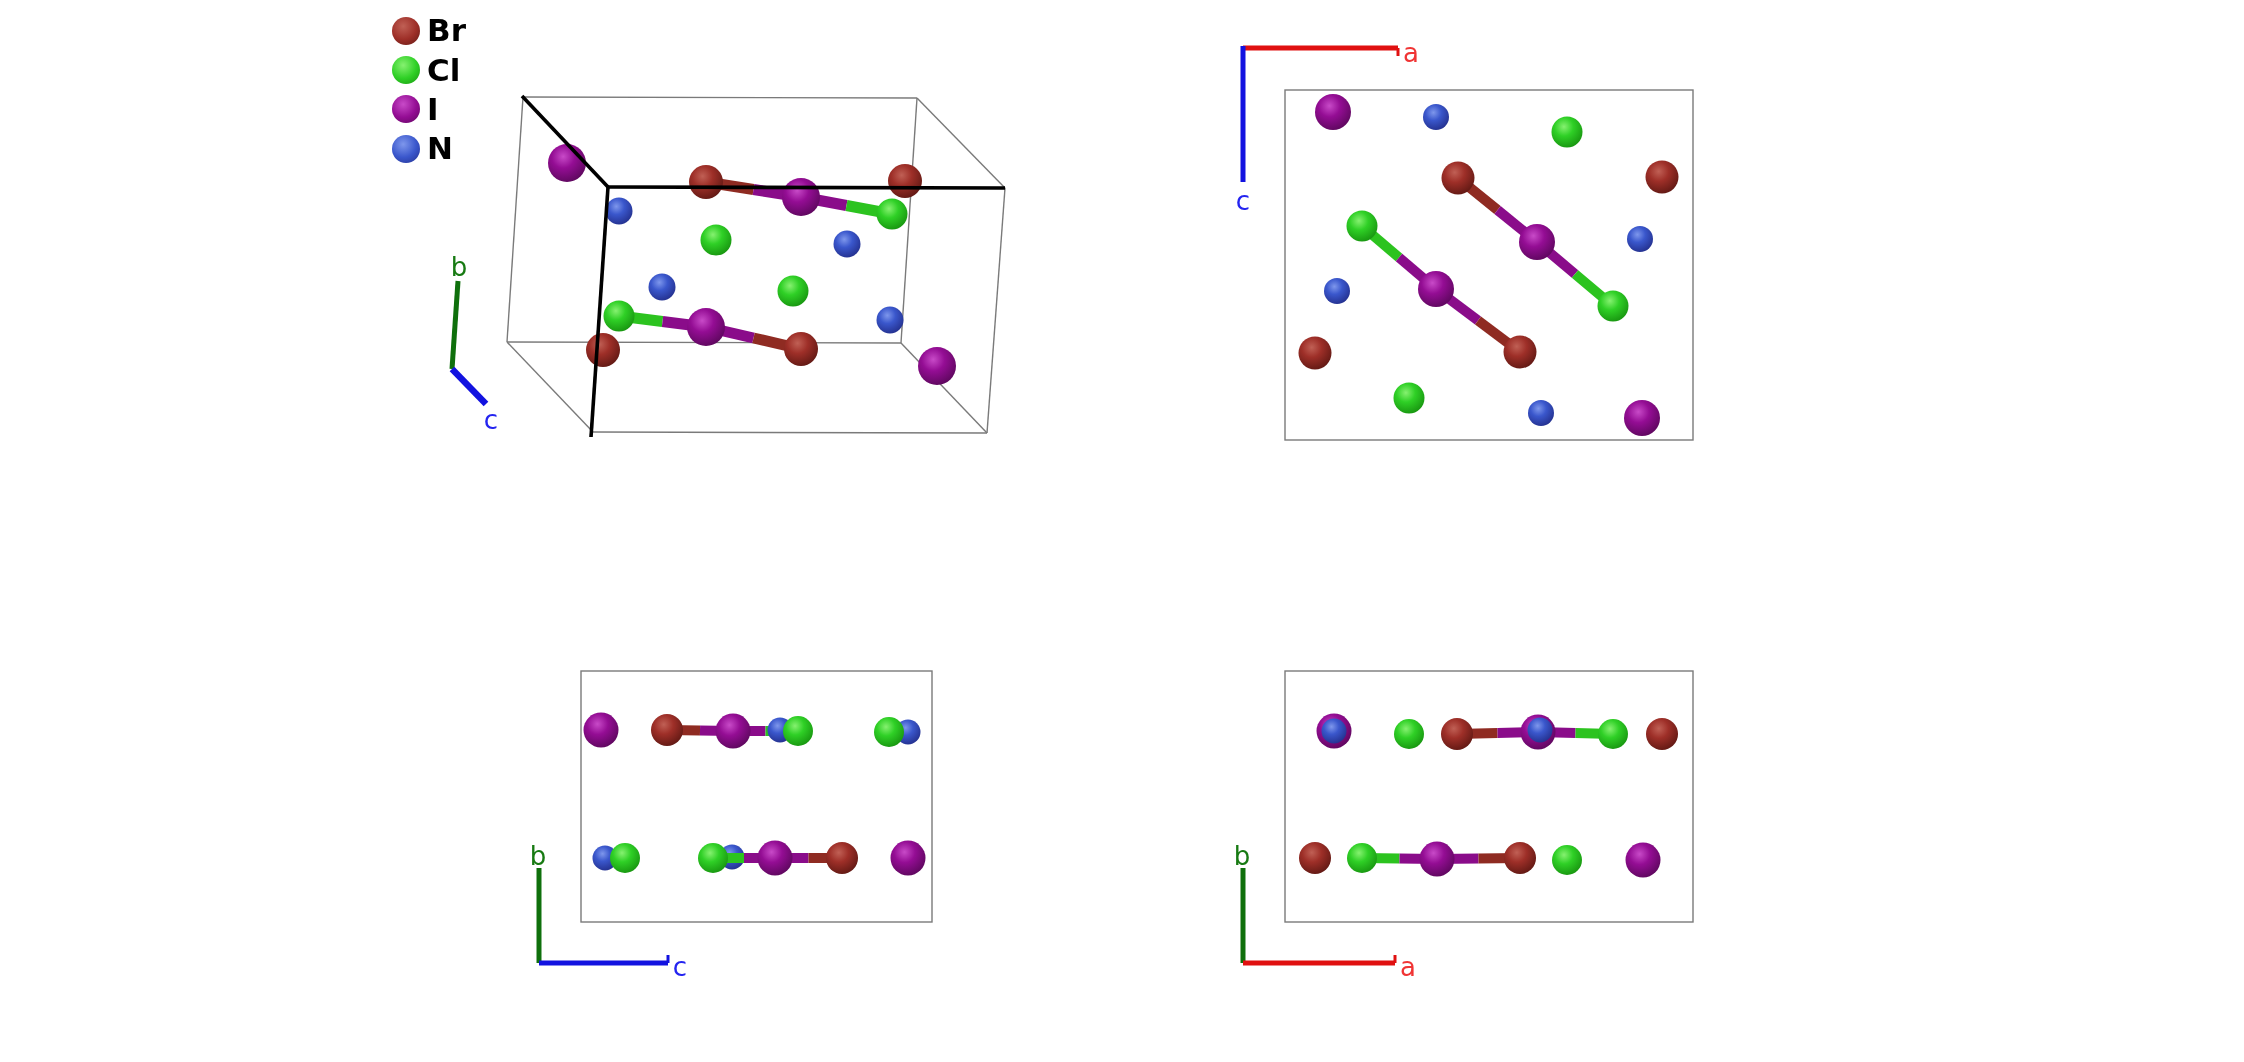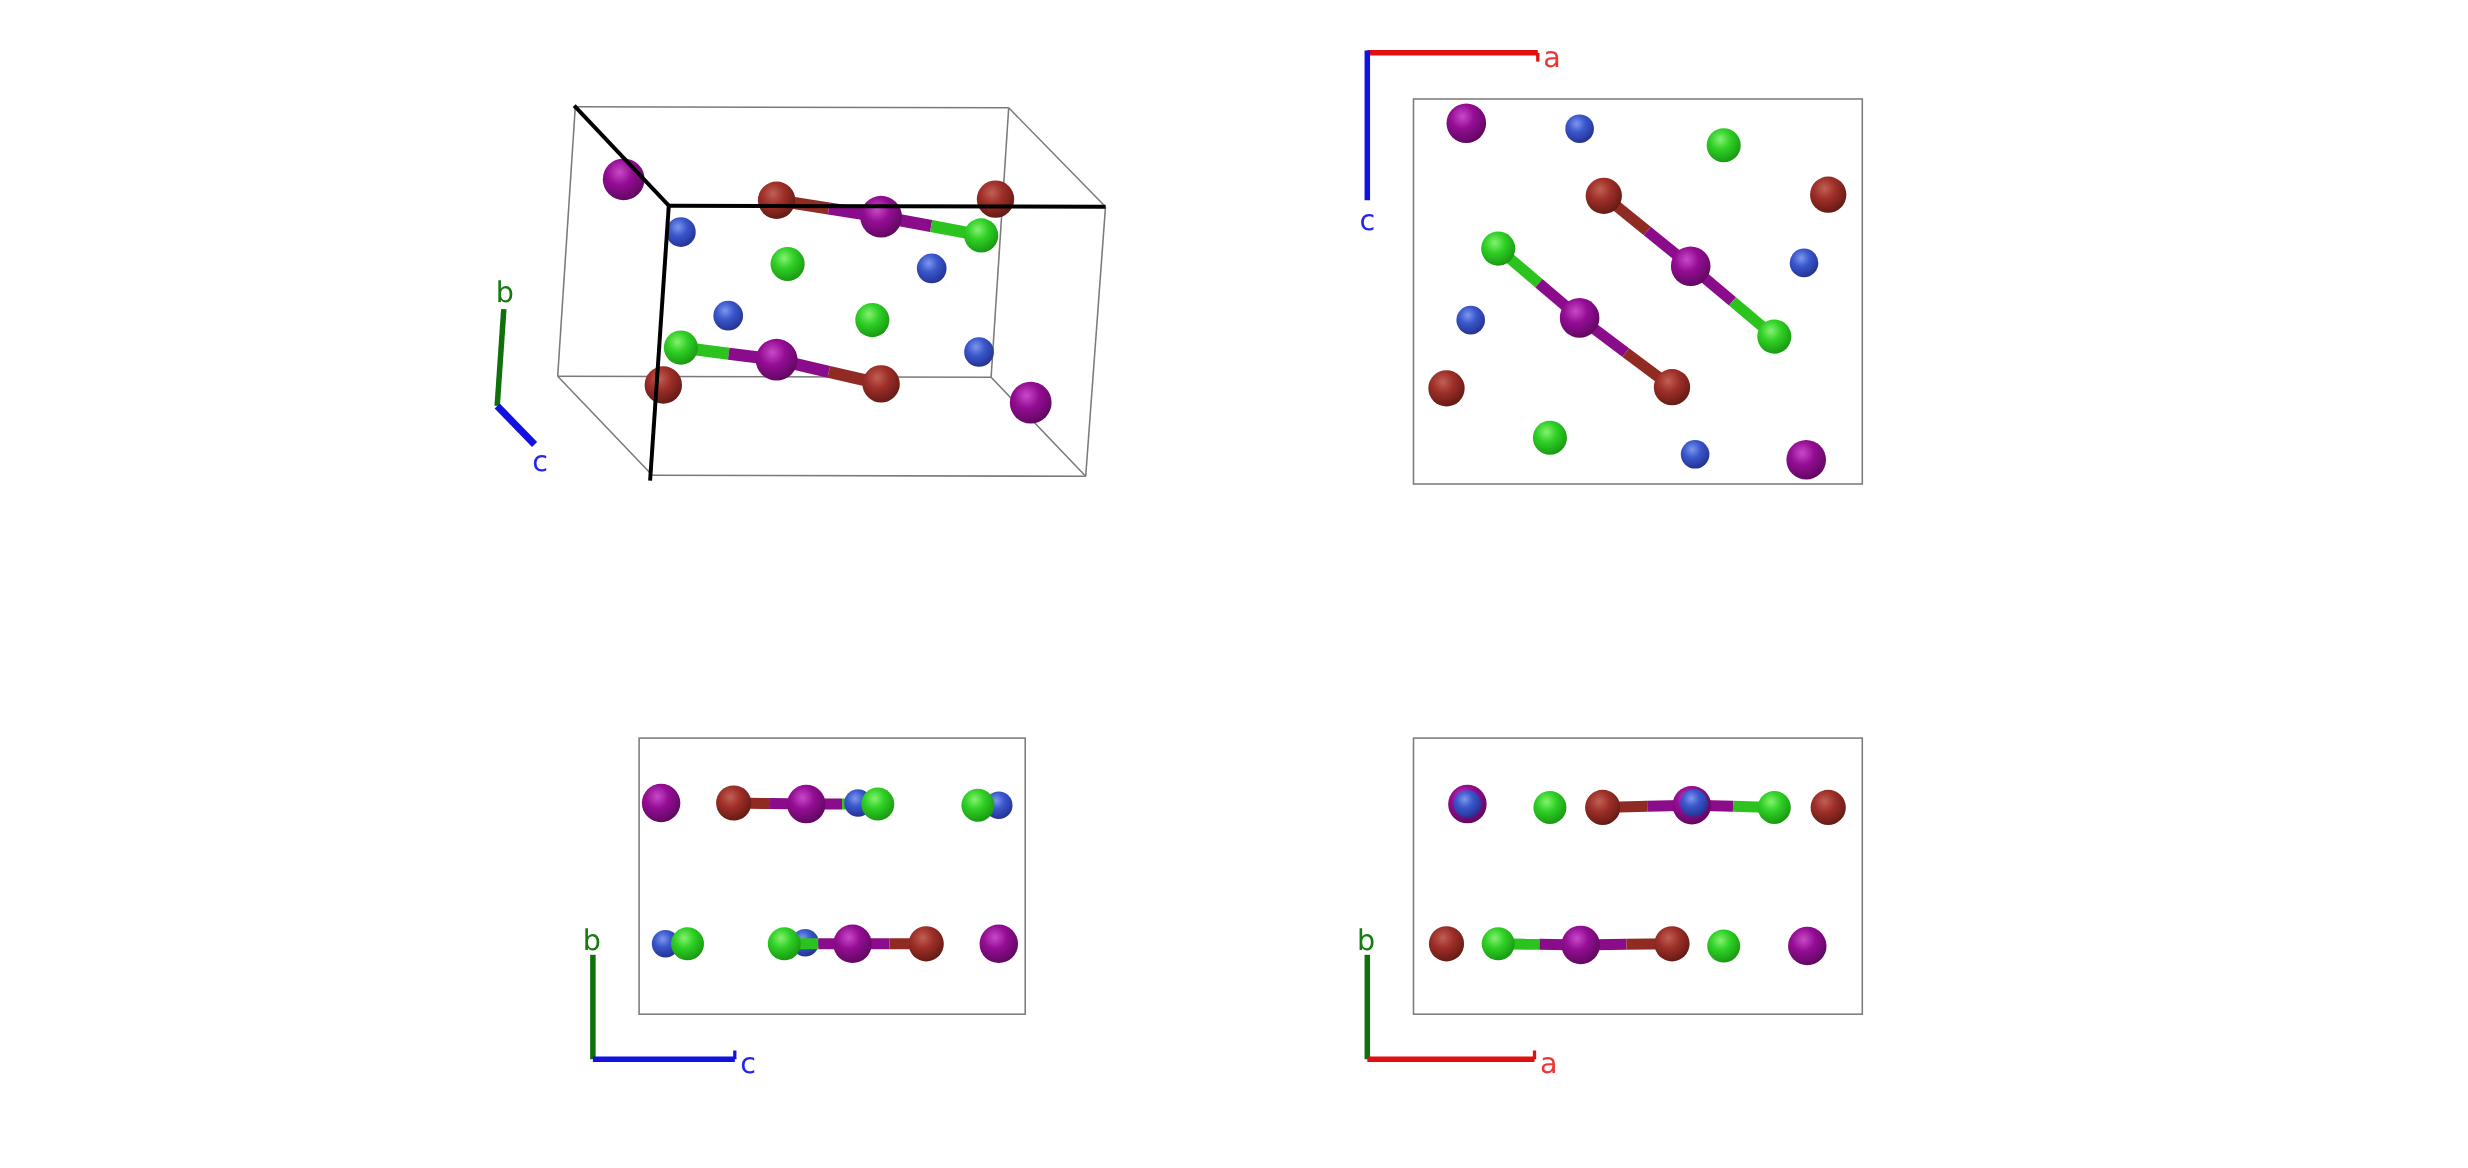--- a/index.html
+++ b/index.html
@@ -170,20 +170,38 @@
         <line x1="1437" y1="859" x2="1478.5" y2="858.5" stroke="#8A0C8A" stroke-width="10"></line>
         <line x1="1478.5" y1="858.5" x2="1520" y2="858" stroke="#8F2B22" stroke-width="10"></line>
         <circle cx="1362" cy="858" r="15" fill="url(#g-Cl)"></circle>
         <circle cx="1437" cy="859" r="17.5" fill="url(#g-I)"></circle>
         <circle cx="1520" cy="858" r="16" fill="url(#g-Br)"></circle>
         <circle cx="1567" cy="860" r="15" fill="url(#g-Cl)"></circle>
         <circle cx="1643" cy="860" r="17.5" fill="url(#g-I)"></circle>
       </g>
     </svg>
 
+  <div id="legend">
+    <div class="legend-row">
+      <span class="legend-sphere" style="background: radial-gradient(circle at 40% 33%, rgb(192, 96, 85) 0%, rgb(158, 47, 40) 52%, rgb(95, 24, 19) 100%);"></span>
+      <span class="legend-label">Br</span>
+    </div>
+    <div class="legend-row">
+      <span class="legend-sphere" style="background: radial-gradient(circle at 40% 33%, rgb(134, 241, 112) 0%, rgb(47, 208, 38) 52%, rgb(23, 147, 15) 100%);"></span>
+      <span class="legend-label">Cl</span>
+    </div>
+    <div class="legend-row">
+      <span class="legend-sphere" style="background: radial-gradient(circle at 40% 33%, rgb(200, 74, 200) 0%, rgb(148, 13, 148) 52%, rgb(92, 7, 92) 100%);"></span>
+      <span class="legend-label">I</span>
+    </div>
+    <div class="legend-row">
+      <span class="legend-sphere" style="background: radial-gradient(circle at 40% 33%, rgb(126, 151, 236) 0%, rgb(58, 87, 204) 52%, rgb(35, 47, 140) 100%);"></span>
+      <span class="legend-label">N</span>
+    </div>
+  </div>
 <span class="axis-label" style="left: 459px; top: 267px; color: rgb(23, 122, 18);">b</span>
     <span class="axis-label" style="left: 491px; top: 420px; color: rgb(36, 36, 240);">c</span>
     <span class="axis-label" style="left: 1411px; top: 53px; color: rgb(240, 52, 52);">a</span>
     <span class="axis-label" style="left: 1243px; top: 201px; color: rgb(36, 36, 240);">c</span>
     <span class="axis-label" style="left: 538px; top: 856px; color: rgb(23, 122, 18);">b</span>
     <span class="axis-label" style="left: 680px; top: 967px; color: rgb(36, 36, 240);">c</span>
     <span class="axis-label" style="left: 1242px; top: 856px; color: rgb(23, 122, 18);">b</span>
     <span class="axis-label" style="left: 1408px; top: 967px; color: rgb(240, 52, 52);">a</span>
   </div>
 

